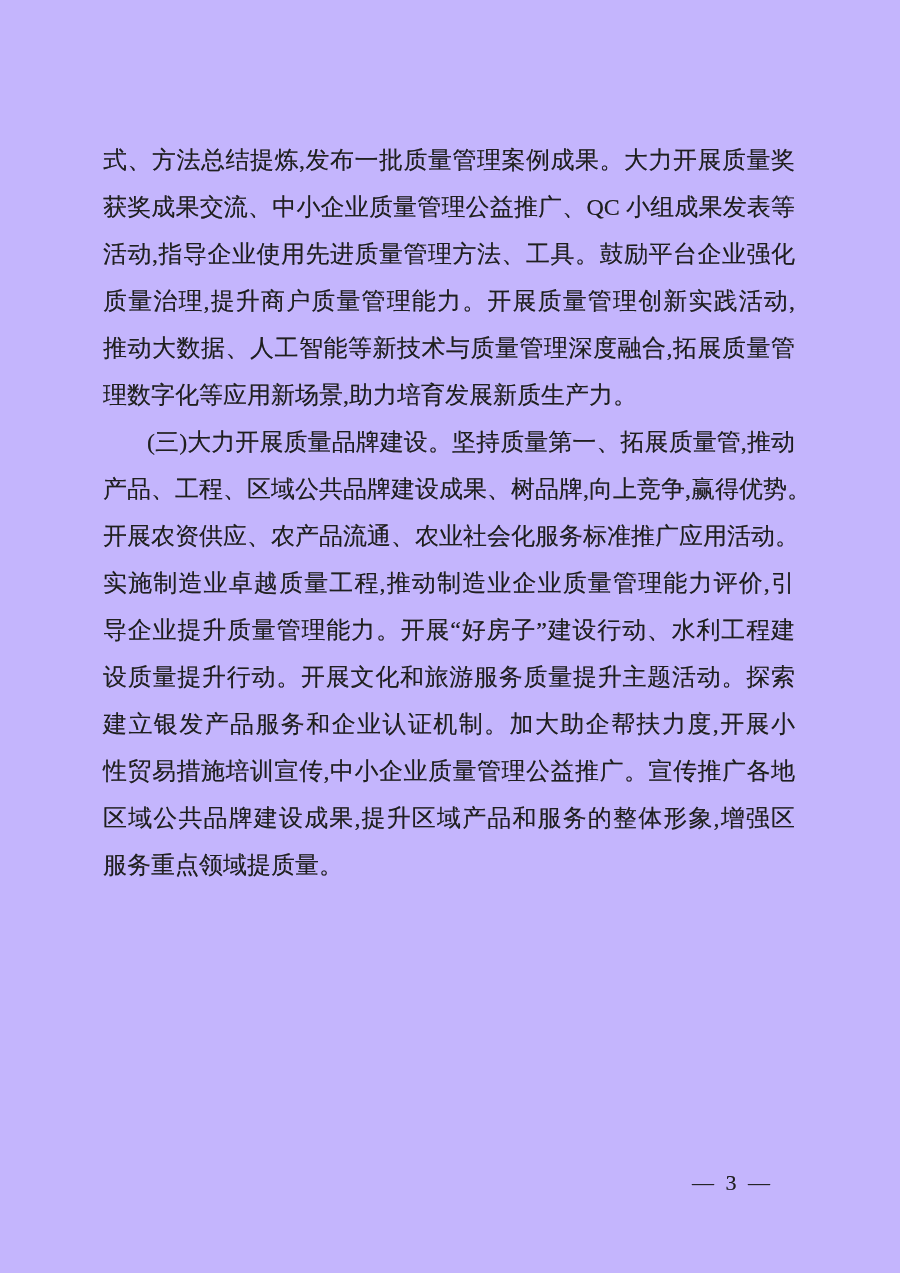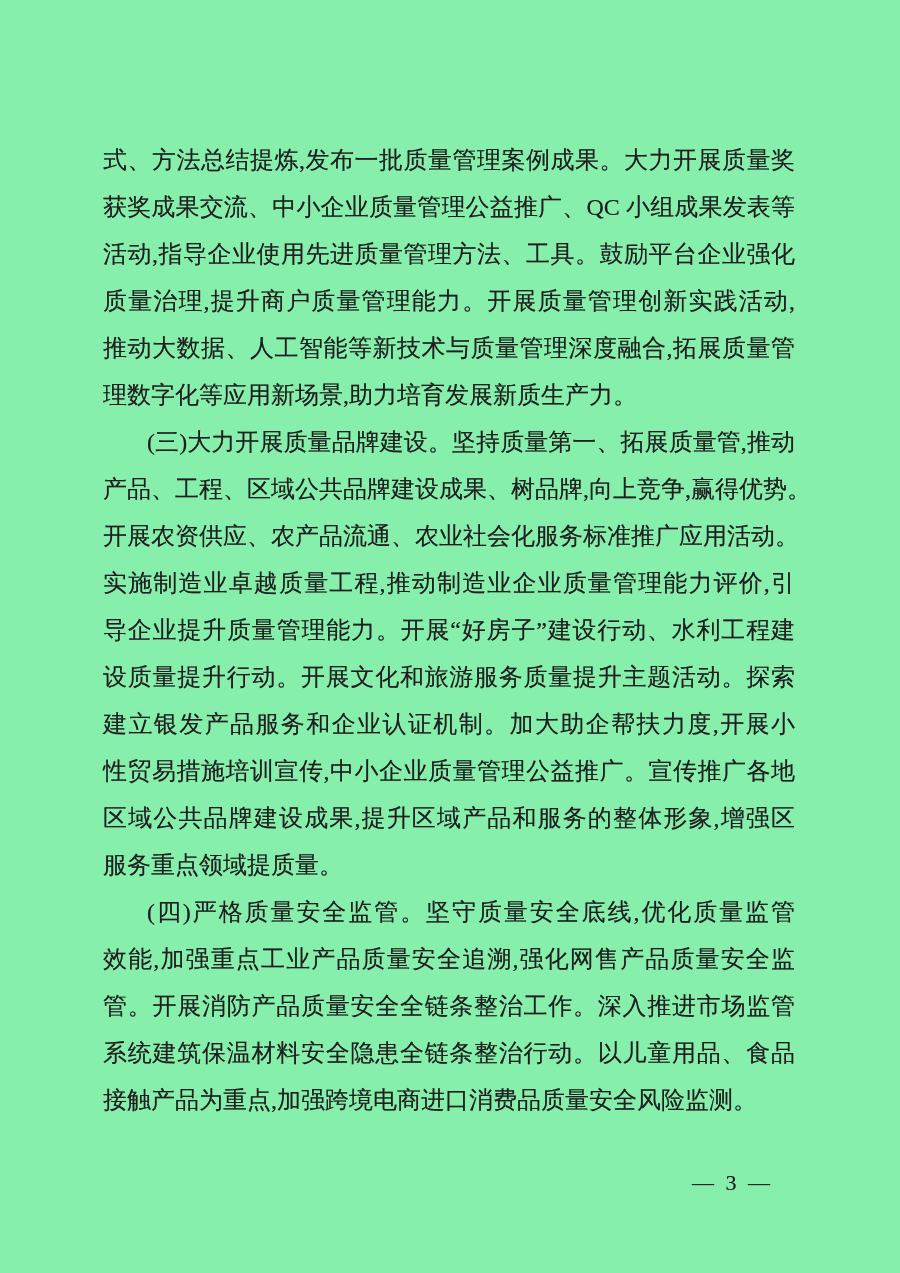--- a/index.html
+++ b/index.html
@@ -55,21 +55,21 @@
     font-size: 22px;
     color: #1f1f1f;
     letter-spacing: 3px;
     white-space: nowrap;
     text-shadow: 0 0 0.4px rgba(40,40,40,0.55);
   }
 </style>
 </head>
 <body>
 
-<div class="page" style="background: #86efac;">
+<div class="page" style="background: #c4b5fd;">
   <div class="doc-body" id="doc-body">
       <div class="paragraph">
         <div class="text-line" style="color: rgb(31, 31, 31);">式、方法总结提炼,发布一批质量管理案例成果。大力开展质量奖</div>
         <div class="text-line" style="color: rgb(31, 31, 31);">获奖成果交流、中小企业质量管理公益推广、QC 小组成果发表等</div>
         <div class="text-line" style="color: rgb(31, 31, 31);">活动,指导企业使用先进质量管理方法、工具。鼓励平台企业强化</div>
         <div class="text-line" style="color: rgb(31, 31, 31);">质量治理,提升商户质量管理能力。开展质量管理创新实践活动,</div>
         <div class="text-line" style="color: rgb(31, 31, 31);">推动大数据、人工智能等新技术与质量管理深度融合,拓展质量管</div>
         <div class="text-line last-line" style="color: rgb(31, 31, 31);">理数字化等应用新场景,助力培育发展新质生产力。</div>
       </div>
       <div class="paragraph">
@@ -77,22 +77,15 @@
         <div class="text-line" style="color: rgb(31, 31, 31);">产品、工程、区域公共品牌建设成果、树品牌,向上竞争,赢得优势。</div>
         <div class="text-line" style="color: rgb(31, 31, 31);">开展农资供应、农产品流通、农业社会化服务标准推广应用活动。</div>
         <div class="text-line" style="color: rgb(31, 31, 31);">实施制造业卓越质量工程,推动制造业企业质量管理能力评价,引</div>
         <div class="text-line" style="color: rgb(31, 31, 31);">导企业提升质量管理能力。开展“好房子”建设行动、水利工程建</div>
         <div class="text-line" style="color: rgb(31, 31, 31);">设质量提升行动。开展文化和旅游服务质量提升主题活动。探索</div>
         <div class="text-line" style="color: rgb(31, 31, 31);">建立银发产品服务和企业认证机制。加大助企帮扶力度,开展小</div>
         <div class="text-line" style="color: rgb(31, 31, 31);">性贸易措施培训宣传,中小企业质量管理公益推广。宣传推广各地</div>
         <div class="text-line" style="color: rgb(31, 31, 31);">区域公共品牌建设成果,提升区域产品和服务的整体形象,增强区</div>
         <div class="text-line last-line" style="color: rgb(31, 31, 31);">服务重点领域提质量。</div>
       </div>
-      <div class="paragraph">
-        <div class="text-line first-indent" style="color: rgb(31, 31, 31);">(四)严格质量安全监管。坚守质量安全底线,优化质量监管</div>
-        <div class="text-line" style="color: rgb(31, 31, 31);">效能,加强重点工业产品质量安全追溯,强化网售产品质量安全监</div>
-        <div class="text-line" style="color: rgb(31, 31, 31);">管。开展消防产品质量安全全链条整治工作。深入推进市场监管</div>
-        <div class="text-line" style="color: rgb(31, 31, 31);">系统建筑保温材料安全隐患全链条整治行动。以儿童用品、食品</div>
-        <div class="text-line last-line" style="color: rgb(31, 31, 31);">接触产品为重点,加强跨境电商进口消费品质量安全风险监测。</div>
-      </div>
     </div>
   <div class="page-number" style="color: rgb(31, 31, 31);">— 3 —</div>
 </div>
 
 </body></html>

